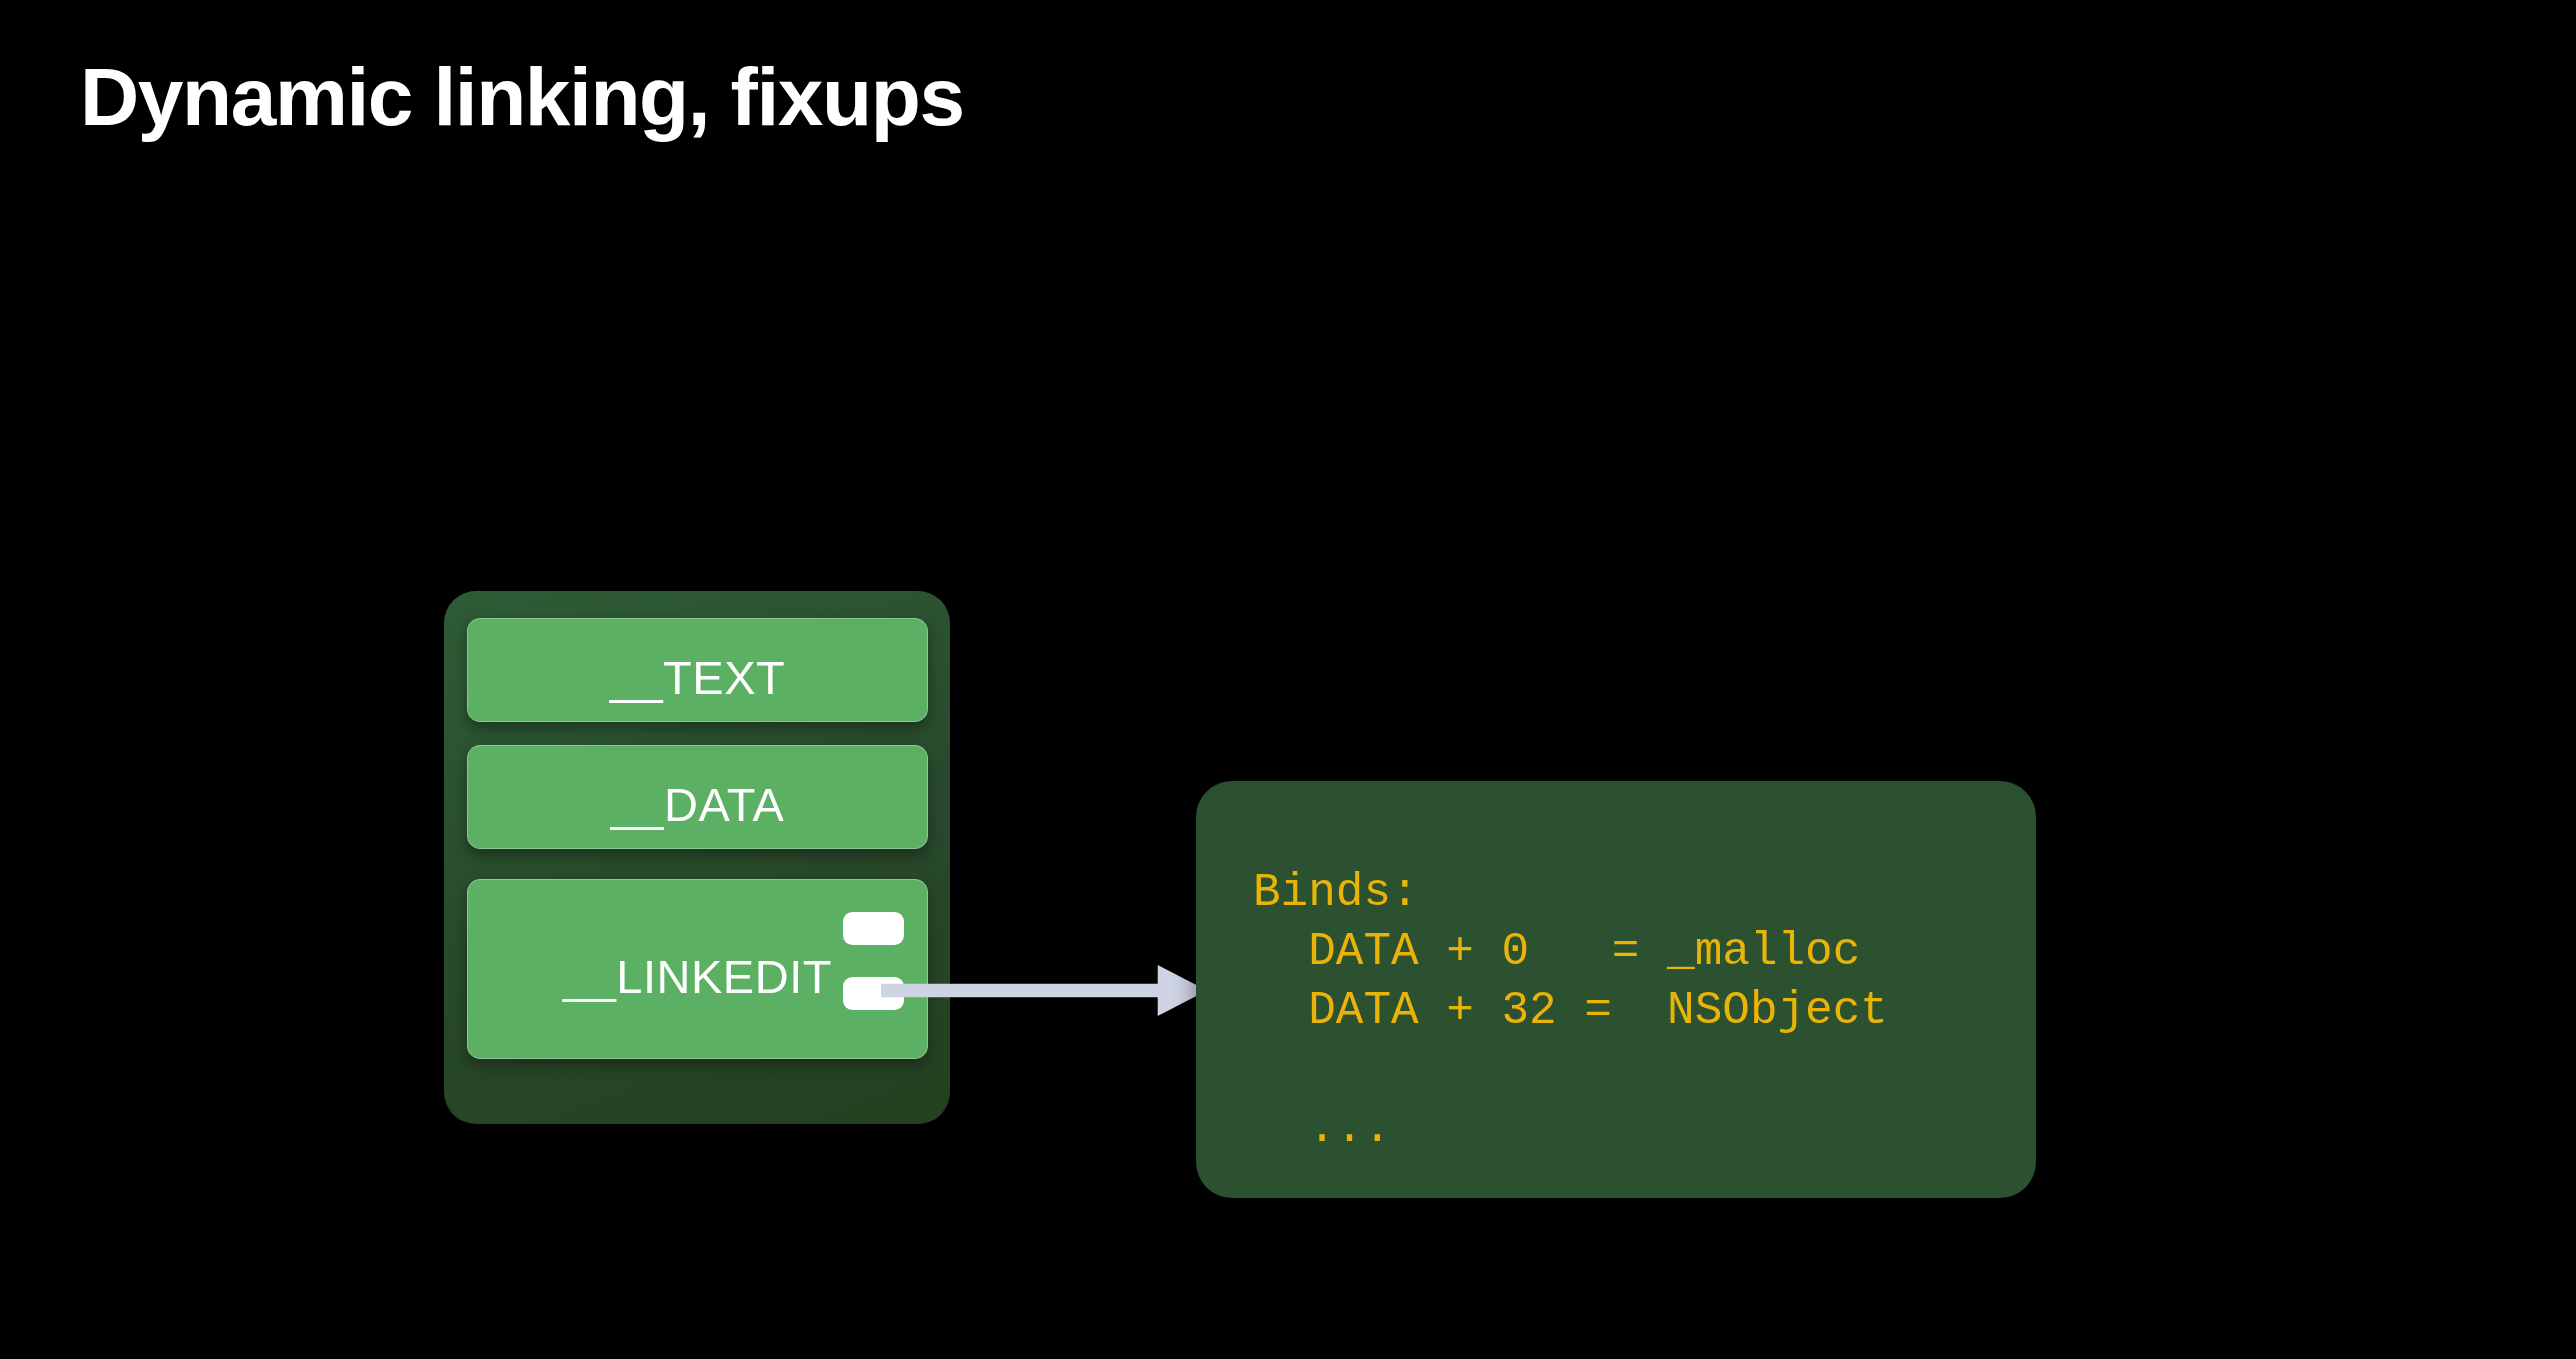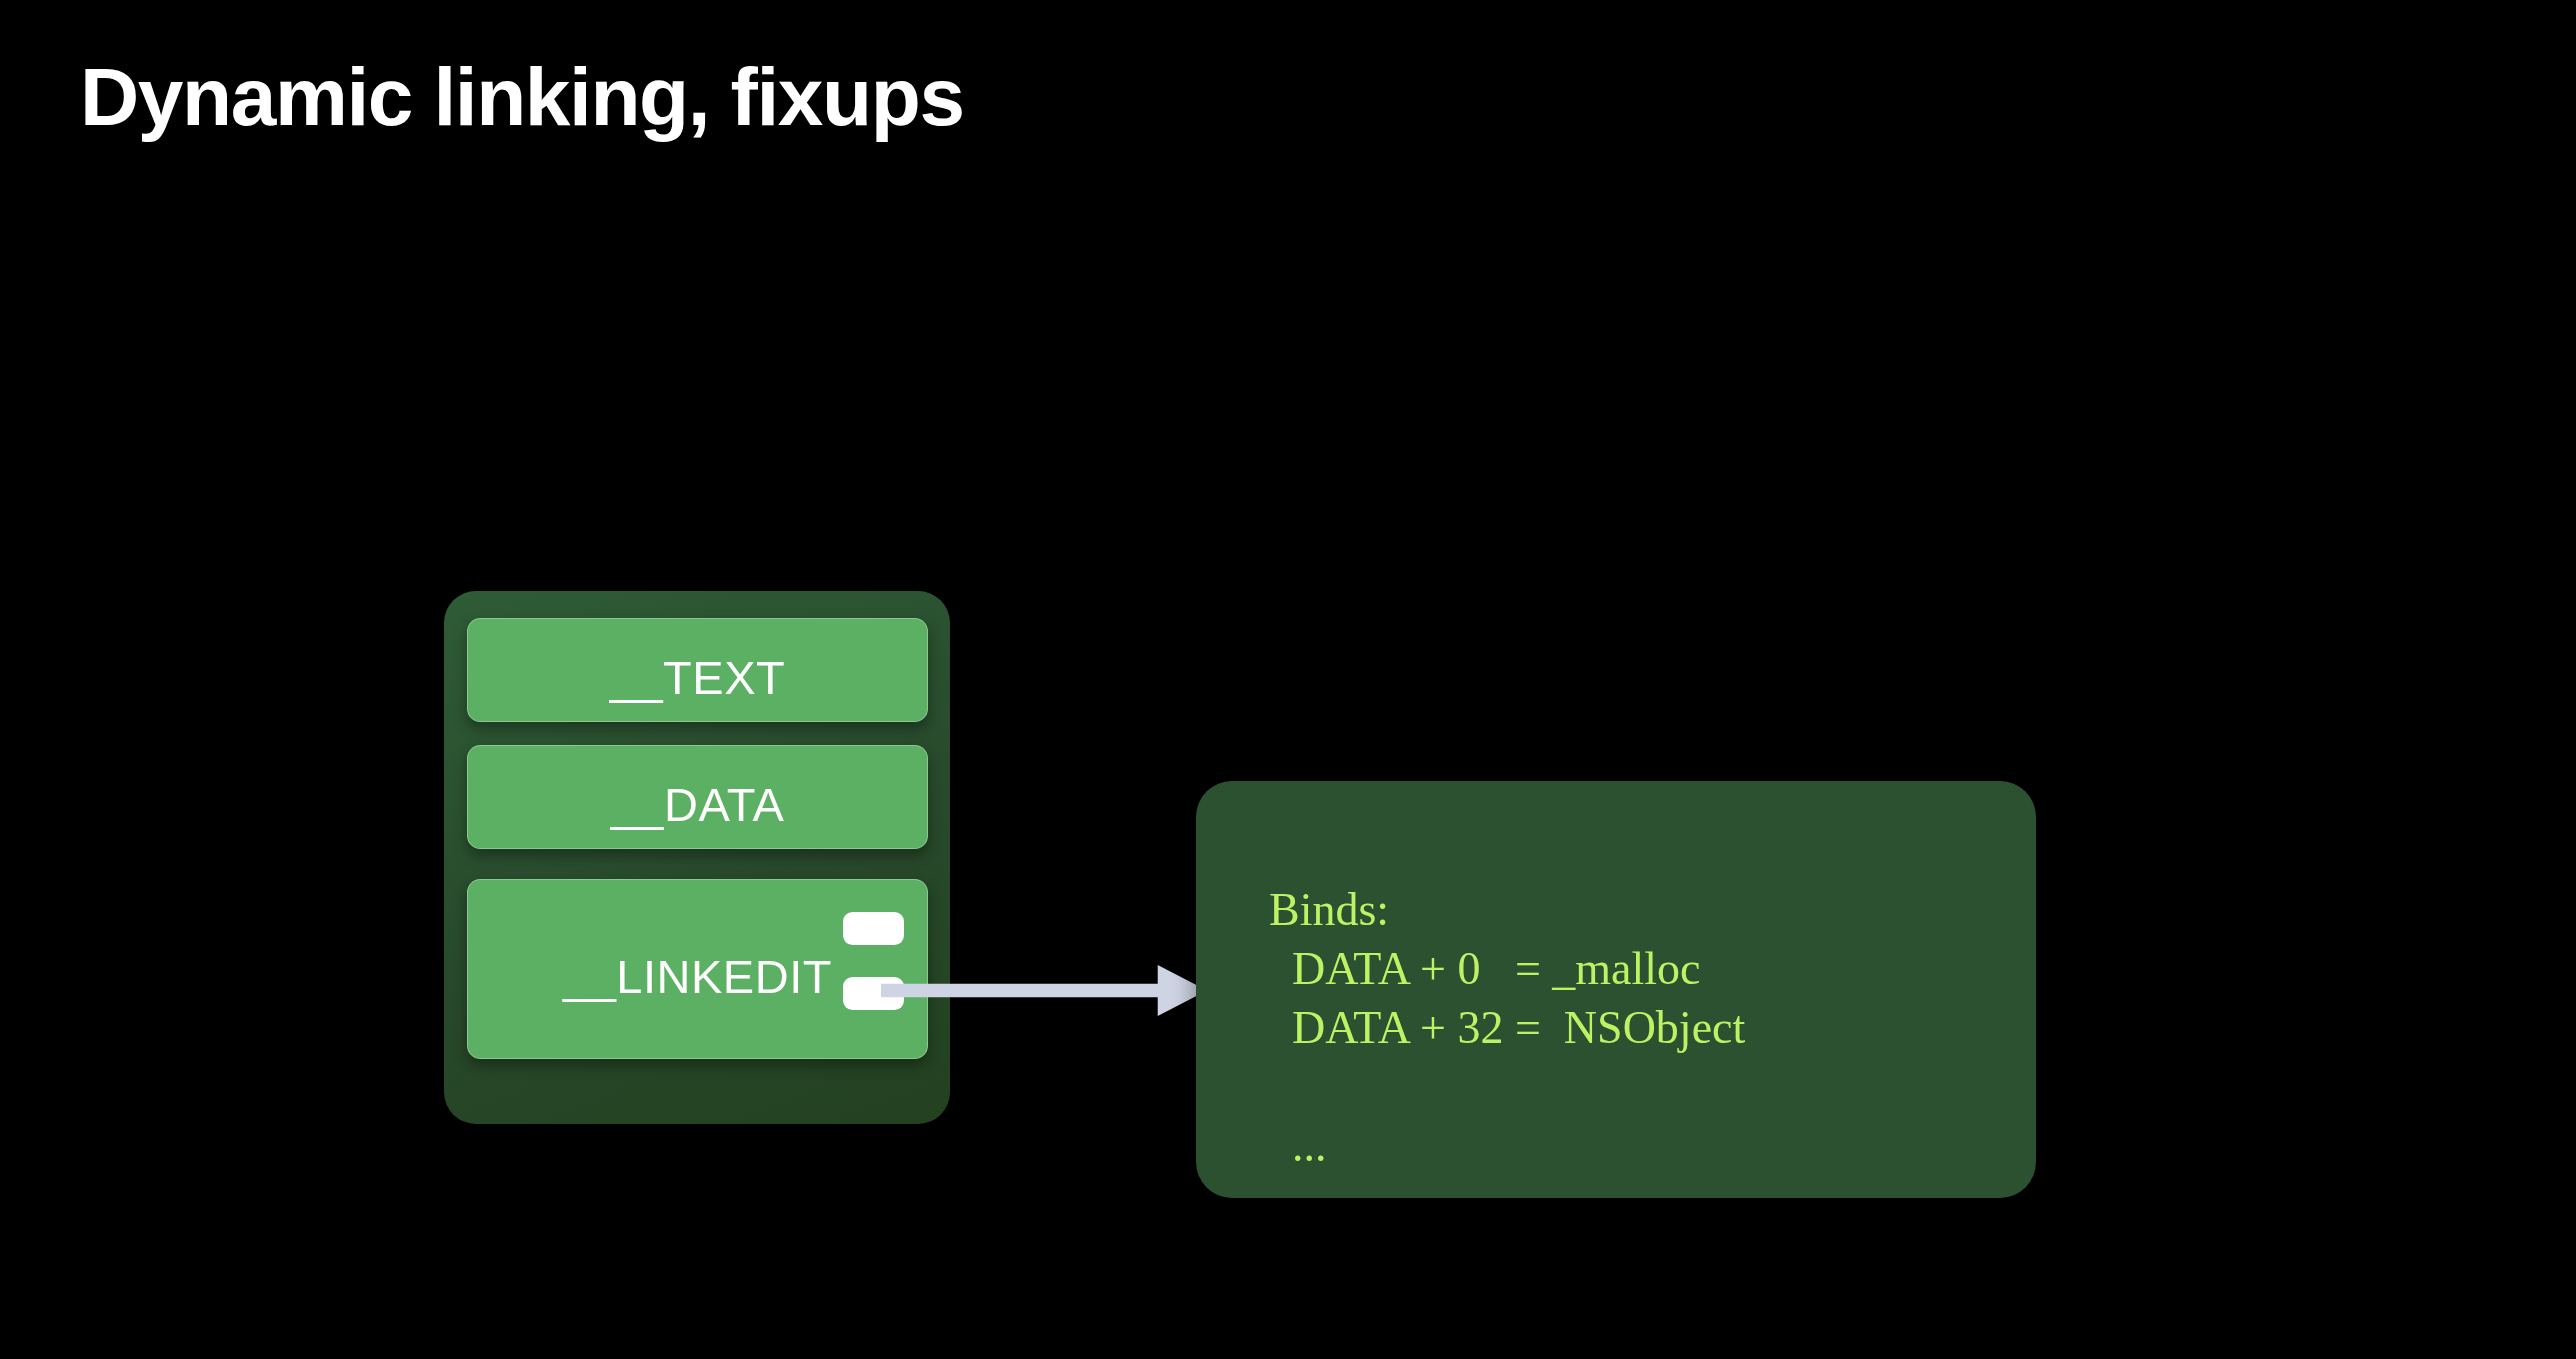--- a/index.html
+++ b/index.html
@@ -110,25 +110,25 @@
     width: 840px;
     height: 417px;
     background: #2b5130;
     border-radius: 36px;
     box-shadow: 0 9.5px 25px rgba(0,0,0,0.45);
   }
   #binds-code {
     position: absolute;
     left: 57px;
     top: 83px;
-    margin: 16px;
-    font-family: Liberation Serif, serif;
+    margin: 0;
+    font-family: Liberation Mono, monospace;
     font-size: 46px;
     line-height: 59px;
-    color: #bef264;
+    color: #eab308;
     white-space: pre;
     letter-spacing: 0px;
   }
 </style>
 </head>
 <body>
 
 <div id="slide">
 
   <div id="macho-container">

